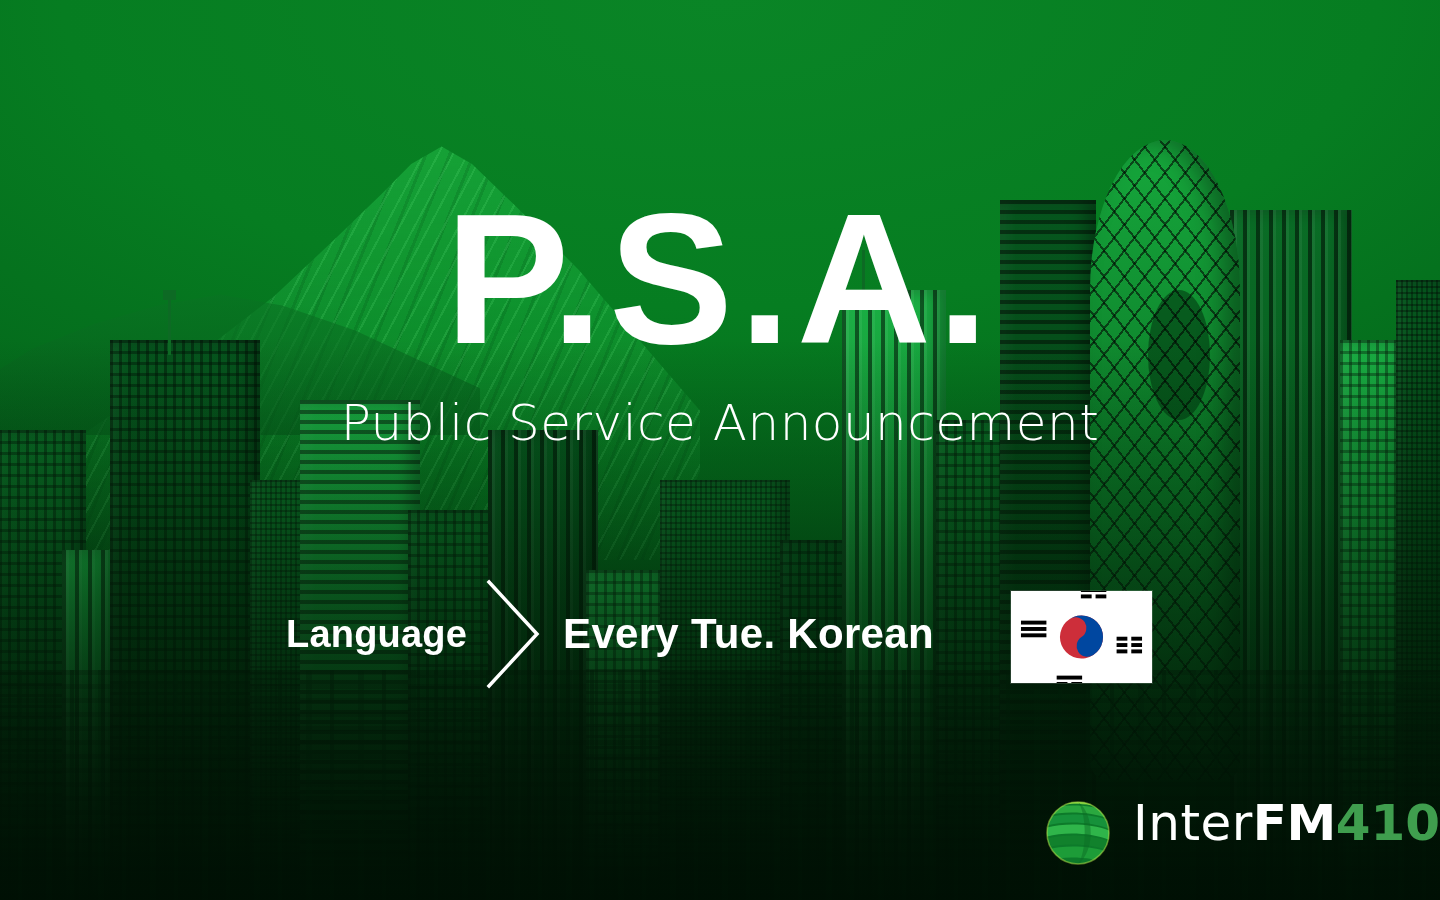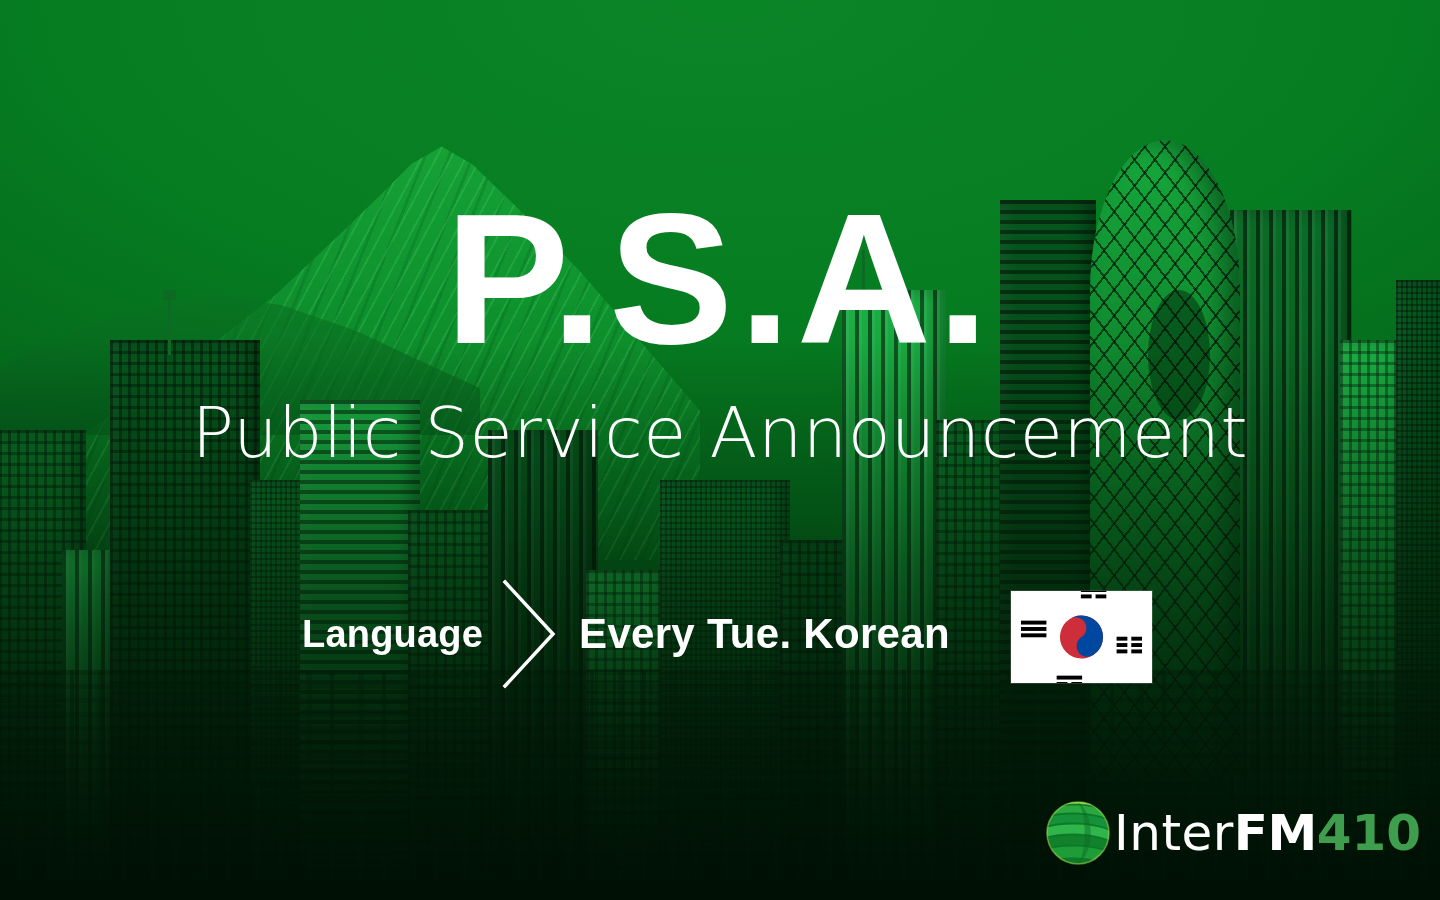--- a/index.html
+++ b/index.html
@@ -144,31 +144,31 @@
     font-size:186px;
     font-weight:700;
     letter-spacing:6px;
     line-height:1;
     font-family:"Liberation Sans","DejaVu Sans",sans-serif;
   }
   .psa-sub{
     position:absolute;top:398px;left:0;right:0;
     text-align:center;
     color:#ffffff;
-    font-size:70px;
+    font-size:50px;
     font-weight:300;
     letter-spacing:.5px;
     line-height:1;
     font-family:"DejaVu Sans","Liberation Sans",sans-serif;
   }
 
   
   .lang-row{
     position:absolute;left:286px;top:578px;
-    display:flex;align-items:center;gap:0;margin-left:16px;
+    display:flex;align-items:center;gap:0;
   }
   .lang-label{
     color:#fff;font-size:38px;font-weight:700;letter-spacing:.2px;
     white-space:nowrap;
     padding-right:14px;
     font-family:"Liberation Sans","DejaVu Sans",sans-serif;
   }
   .chevron{
     width:64px;height:112px;position:relative;flex:none;
   }
@@ -193,21 +193,21 @@
   .flag{
     position:absolute;left:1011px;top:591px;width:141px;height:92px;
     background:#fff;
     box-shadow:0 0 0 1px rgba(255,255,255,.15);
   }
   .flag svg{display:block;width:100%;height:100%;}
 
   
   .logo{
     position:absolute;left:1043px;top:798px;
-    display:flex;align-items:center;gap:1px;
+    display:flex;gap:20px;
   }
   .globe{width:70px;height:70px;flex:none;}
   .globe svg{display:block;}
   .logo-word{
     display:flex;align-items:baseline;
     font-size:50px;line-height:1;letter-spacing:.5px;
   }
   .logo-inter{color:#ffffff;font-weight:400;font-family:"DejaVu Sans","Liberation Sans",sans-serif;}
   .logo-fm{color:#ffffff;font-weight:700;font-family:"DejaVu Sans","Liberation Sans",sans-serif;letter-spacing:-.5px;}
   .logo-897{color:#3f9e4e;font-weight:700;font-family:"DejaVu Sans","Liberation Sans",sans-serif;letter-spacing:0px;}

